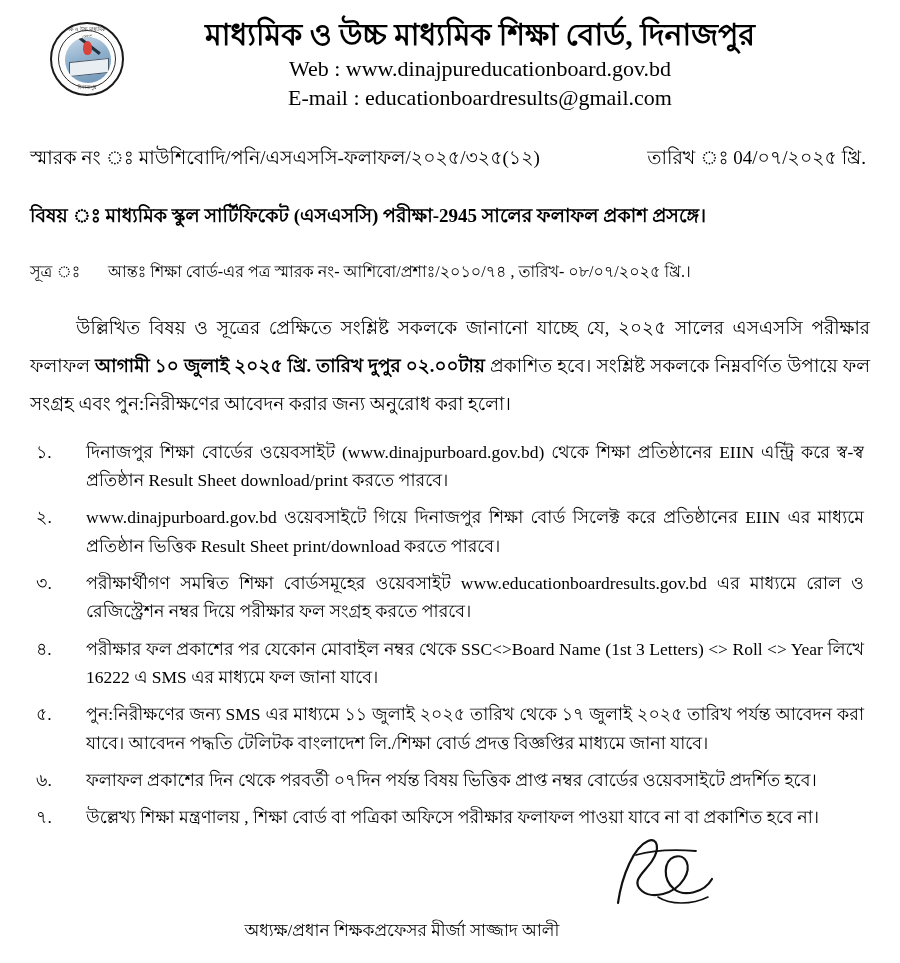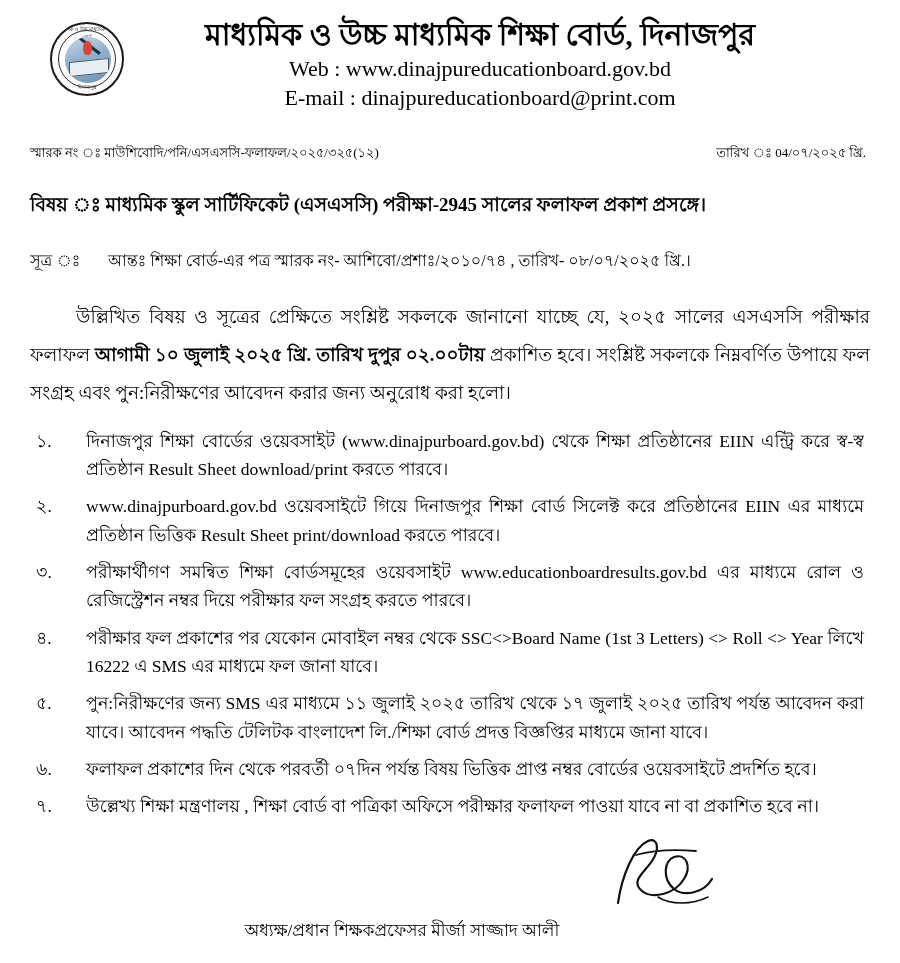--- a/index.html
+++ b/index.html
@@ -112,21 +112,21 @@
     line-height: 1.35;
     font-family: "Liberation Serif", serif;
   }
 
   
   .meta-row {
     display: flex;
     justify-content: space-between;
     align-items: baseline;
     margin-top: 30px;
-    font-size: 13px;
+    font-size: 19px;
     padding: 0 6px 0 2px;
   }
   .memo-no { font-weight: normal; }
   .memo-date { font-weight: normal; }
 
   
   .subject {
     margin-top: 26px;
     font-size: 19px;
     font-weight: bold;
@@ -218,21 +218,21 @@
           <div class="logo-book"></div>
           <div class="logo-pen"></div>
           <div class="logo-flame"></div>
         </div>
         <div class="logo-text-bottom">দিনাজপুর</div>
       </div>
     </div>
     <div class="header-text">
       <div class="board-name">মাধ্যমিক ও উচ্চ মাধ্যমিক শিক্ষা বোর্ড, দিনাজপুর</div>
       <div class="web-line">Web : www.dinajpureducationboard.gov.bd</div>
-      <div class="email-line">E-mail : dinajpureducationboard@print.com</div>
+      <div class="email-line">E-mail : educationboardresults@gmail.com</div>
     </div>
   </div>
 
   <div class="meta-row">
     <div class="memo-no">স্মারক নং ঃ মাউশিবোদি/পনি/এসএসসি-ফলাফল/২০২৫/৩২৫(১২)</div>
     <div class="memo-date">তারিখ ঃ 04/০৭/২০২৫ খ্রি.</div>
   </div>
 
   <div class="subject">বিষয় ঃ মাধ্যমিক স্কুল সার্টিফিকেট (এসএসসি) পরীক্ষা-2945 সালের ফলাফল প্রকাশ প্রসঙ্গে।</div>
 

